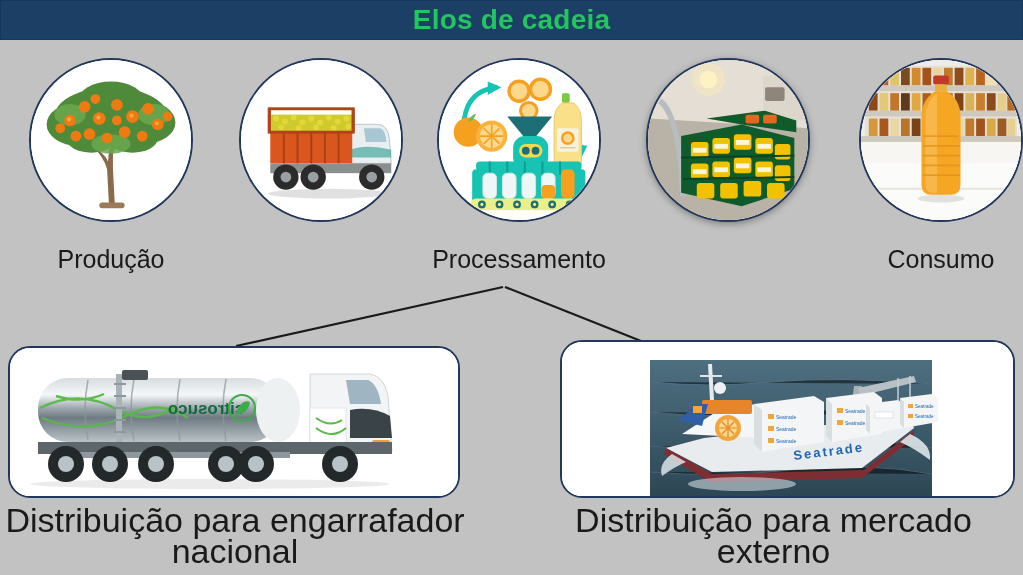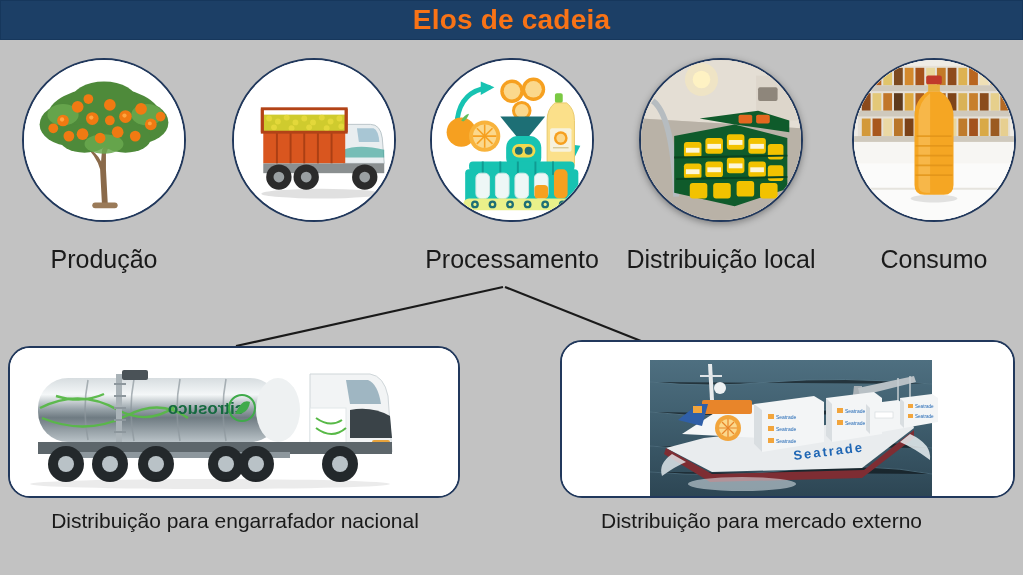--- a/index.html
+++ b/index.html
@@ -13,26 +13,26 @@
 
   
   .titlebar{
     position:absolute;left:0;top:0;width:1023px;height:40px;
     background:#1c3f66;
     border:1px solid #16375c;
     box-sizing:border-box;
     display:flex;align-items:center;justify-content:center;
   }
   .titlebar .title{
-    color:#f97316;font-size:28px;font-weight:bold;letter-spacing:.2px;
+    color:#22c55e;font-size:28px;font-weight:bold;letter-spacing:.2px;
     line-height:1;white-space:nowrap;
   }
 
   
-  .circle-row{position:absolute;left:9px;top:40px;width:988px;height:250px;}
+  .circle-row{position:absolute;left:16px;top:40px;width:988px;height:250px;}
   .node{position:absolute;top:0;width:170px;}
   .circle{
     width:164px;height:164px;border-radius:50%;
     background:#ffffff;border:2px solid #21385c;
     box-sizing:border-box;overflow:hidden;position:relative;
     margin:18px auto 0 auto;
   }
   .circle.photo{box-shadow:0 2px 7px rgba(0,0,0,.35);}
   .node .caption{
     position:absolute;left:-24px;right:-24px;top:205px;
@@ -45,24 +45,24 @@
 
   
   .bottom-box{
     position:absolute;background:#ffffff;border:2px solid #21385c;
     border-radius:22px;box-sizing:border-box;overflow:hidden;
   }
   #box-left{left:8px;top:346px;width:452px;height:152px;}
   #box-right{left:560px;top:340px;width:455px;height:158px;}
   .bottom-caption{
     position:absolute;text-align:center;color:#1a1a1a;
-    font-size:21px;line-height:31px;
+    font-size:34px;line-height:31px;
   }
   #cap-left{left:0px;top:505px;width:470px;}
-  #cap-right{left:529px;top:505px;width:465px;}
+  #cap-right{left:541px;top:505px;width:465px;}
 
   
   .art{position:absolute;inset:0;}
 </style>
 </head>
 <body>
 
 <div id="stage">
 
   <div class="titlebar">
@@ -313,21 +313,20 @@
             </g>
           </g>
 
           <path d="M60 60 L120 52 L152 62 L152 74 L96 66 Z" fill="#0f5b2b"></path>
           <g fill="#e4671f">
             <rect x="100" y="56" width="14" height="9" rx="2"></rect>
             <rect x="118" y="56" width="14" height="9" rx="2"></rect>
           </g>
         </svg>
       </div>
-      <div class="caption">Distribuição local</div>
     </div>
 
     <div class="node" style="left:840px;">
       <div class="circle">
         <svg class="art" viewBox="0 0 164 164">
           <rect x="0" y="0" width="164" height="164" fill="#f2f0ec"></rect>
 
           <rect x="0" y="0" width="164" height="96" fill="#efece6"></rect>
           <g>
             <rect x="4" y="6" width="156" height="22" fill="#e6e1d8"></rect>

